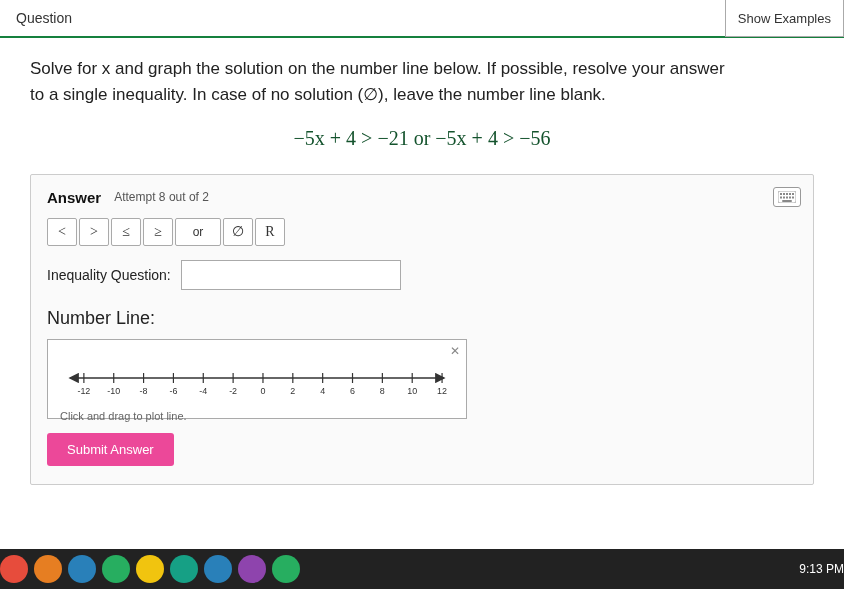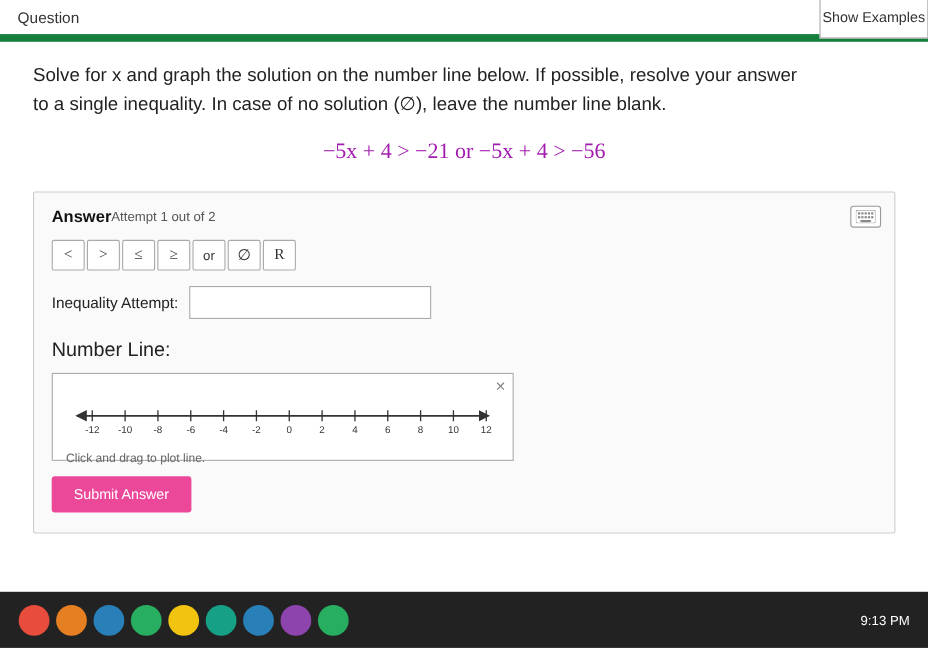--- a/index.html
+++ b/index.html
@@ -16,67 +16,67 @@
       width: 844px;
       min-height: 550px;
       padding: 0;
       position: relative;
     }
     .top-bar {
       display: flex;
       justify-content: space-between;
       align-items: center;
       padding: 0 0 0 16px;
-      border-bottom: 7px solid #15803d;
+      border-bottom: 2px solid #15803d;
       height: 38px;
     }
     .question-label {
       font-family: Arial, sans-serif;
       font-size: 14px;
       color: #333;
       font-weight: normal;
     }
     .show-examples-btn {
       background: #fff;
       border: 1px solid #aaa;
-      padding: 6px 2px;
+      padding: 6px 12px;
       font-size: 13px;
       cursor: pointer;
       height: 38px;
       font-family: Arial, sans-serif;
       color: #333;
     }
     .content-area {
       padding: 18px 30px 20px 30px;
     }
     .problem-text {
       font-size: 17px;
       line-height: 1.55;
       color: #222;
       margin-bottom: 18px;
       font-family: Arial, sans-serif;
     }
     .equation-display {
       text-align: center;
       font-size: 20px;
       margin: 18px 0 24px 0;
-      color: #a21caf;
+      color: #14532d;
       font-family: 'Times New Roman', serif;
     }
     .answer-section {
       border: 1px solid #ccc;
       padding: 14px 16px 18px 16px;
       background: #fafafa;
       border-radius: 2px;
       position: relative;
     }
     .answer-header {
       display: flex;
       align-items: center;
-      gap: 0;
+      gap: 13px;
       margin-bottom: 12px;
     }
     .answer-label {
       font-weight: bold;
       font-family: Arial, sans-serif;
       font-size: 15px;
       color: #111;
     }
     .attempt-label {
       font-family: Arial, sans-serif;
@@ -111,21 +111,21 @@
       display: flex;
       align-items: center;
       justify-content: center;
       font-family: 'Times New Roman', serif;
       color: #333;
       border-radius: 2px;
     }
     .sym-btn.text-btn {
       font-family: Arial, sans-serif;
       font-size: 12px;
-      width: 30px;
+      width: 46px;
     }
     .inequality-notation-row {
       display: flex;
       align-items: center;
       gap: 10px;
       margin-bottom: 18px;
     }
     .inequality-label {
       font-family: Arial, sans-serif;
       font-size: 14px;
@@ -182,28 +182,28 @@
       color: #fff;
       border: none;
       padding: 9px 20px;
       font-size: 13px;
       font-family: Arial, sans-serif;
       cursor: pointer;
       border-radius: 3px;
     }
     .taskbar {
       background: #222;
-      height: 51px;
+      height: 40px;
       width: 844px;
       position: absolute;
       bottom: 0;
       left: 0;
       display: flex;
       align-items: center;
-      padding: 0 17px;
+      padding: 0 0;
       gap: 6px;
     }
     .taskbar-icon {
       width: 28px;
       height: 28px;
       border-radius: 50%;
       display: flex;
       align-items: center;
       justify-content: center;
       font-size: 14px;
@@ -240,21 +240,21 @@
     </div>
 
     <div class="equation-display">
       <span>−5x + 4 &gt; −21  or  −5x + 4 &gt; −56</span>
     </div>
 
     <div class="answer-section">
       
       <div class="answer-header">
         <span class="answer-label">Answer</span>
-        <span class="attempt-label">Attempt 1 out of 2</span>
+        <span class="attempt-label">Attempt 8 out of 2</span>
       </div>
 
       
       <div class="keyboard-icon">
         <svg width="18" height="12" viewBox="0 0 18 12">
           <rect x="0" y="0" width="18" height="12" rx="2" fill="none" stroke="#aaa" stroke-width="1"></rect>
           <rect x="2" y="2" width="2" height="2" fill="#888"></rect>
           <rect x="5" y="2" width="2" height="2" fill="#888"></rect>
           <rect x="8" y="2" width="2" height="2" fill="#888"></rect>
           <rect x="11" y="2" width="2" height="2" fill="#888"></rect>
@@ -274,21 +274,21 @@
         <button class="sym-btn">&gt;</button>
         <button class="sym-btn">≤</button>
         <button class="sym-btn">≥</button>
         <button class="sym-btn text-btn">or</button>
         <button class="sym-btn">∅</button>
         <button class="sym-btn">R</button>
       </div>
 
       
       <div class="inequality-notation-row">
-        <span class="inequality-label">Inequality Attempt:</span>
+        <span class="inequality-label">Inequality Question:</span>
         <input class="inequality-input" type="text" value="" style="">
       </div>
 
       
       <div class="number-line-label">Number Line:</div>
       <div class="number-line-container">
         <span class="close-x">✕</span>
         <svg class="number-line-svg" viewBox="0 0 396 46">
 
           <defs>

